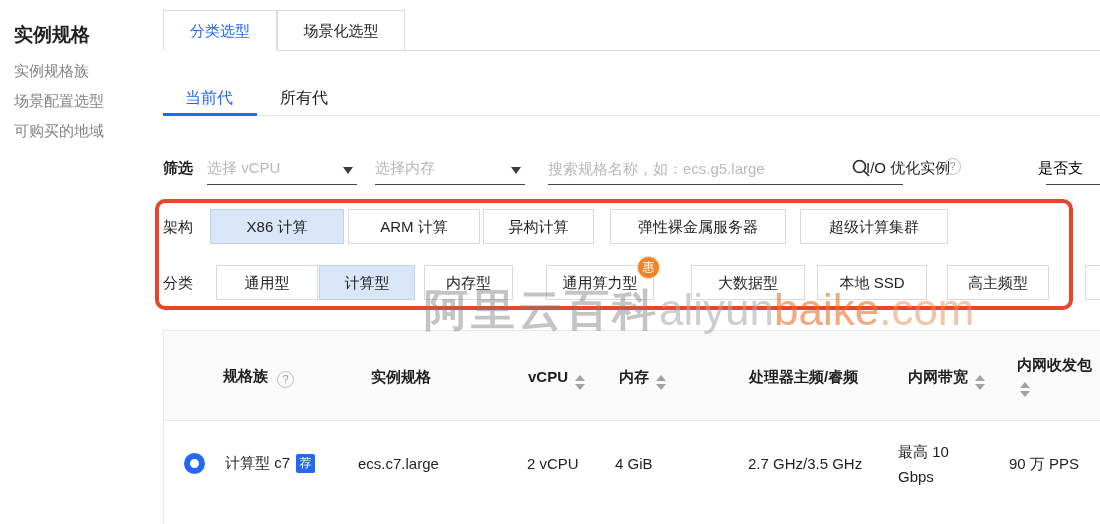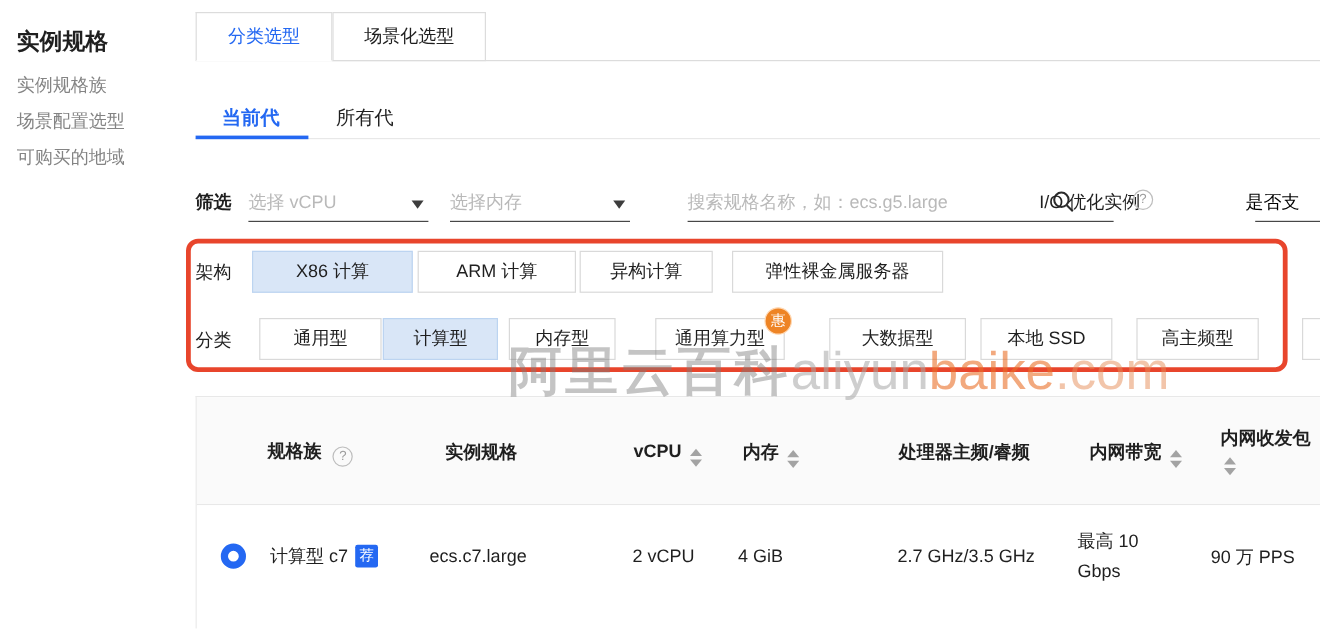--- a/index.html
+++ b/index.html
@@ -12,31 +12,31 @@
   .side-link { position:absolute; left:14px; font-size:15px; color:#848484; cursor:pointer; }
 
   
   .ptab { position:absolute; top:10px; height:41px; line-height:40px; text-align:center;
           font-size:15px; background:#fff; border:1px solid #dcdcdc; z-index:3; cursor:pointer; }
   .ptab.active { color:#2468f2; border-bottom:1px solid #fff; }
   .ptab-line { position:absolute; left:163px; top:50px; width:937px; height:1px; background:#dcdcdc; z-index:2; }
 
   
   .stab { position:absolute; top:88px; font-size:16px; cursor:pointer; }
-  .stab.active { color:#2468f2; font-weight:bold; }
+  .stab.active { color:#2468f2; font-weight:normal; }
   .stab-underline { position:absolute; left:163px; top:113px; width:94px; height:3px; background:#2468f2; z-index:2; }
   .stab-line { position:absolute; left:163px; top:115px; width:937px; height:1px; background:#e8e8e8; }
 
   
   .flt-label { position:absolute; left:163px; top:159px; font-size:15px; font-weight:bold; }
   .ddl { position:absolute; top:152px; height:33px; border-bottom:1px solid #474747; cursor:pointer; }
   .ddl .ph { position:absolute; left:0; top:7px; font-size:15px; color:#b9b9b9; white-space:nowrap; }
   .caret { position:absolute; right:4px; top:15px; width:0; height:0;
            border-left:5px solid transparent; border-right:5px solid transparent; border-top:7px solid #3d3d3d; }
-  .search-wrap { position:absolute; left:573px; top:152px; width:355px; height:33px; border-bottom:1px solid #474747; }
+  .search-wrap { position:absolute; left:548px; top:152px; width:355px; height:33px; border-bottom:1px solid #474747; }
   .search-wrap input { position:absolute; left:0; top:2px; width:320px; height:28px; border:none; outline:none;
                        font-size:15px; color:#1f1f1f; background:transparent; font-family:inherit; }
   .search-wrap input::placeholder { color:#b9b9b9; }
   .search-ic { position:absolute; right:32px; top:6px; }
   .io-label { position:absolute; left:866px; top:159px; font-size:15px; }
   .help { display:inline-block; width:17px; height:17px; border:1px solid #bdbdbd; border-radius:50%;
           color:#9c9c9c; font-size:11px; line-height:15px; text-align:center; vertical-align:-2px; cursor:pointer; }
   .help-io { position:absolute; left:944px; top:158px; }
   .trunc-flt { position:absolute; left:1038px; top:159px; font-size:15px; color:#000000; }
   .trunc-underline { position:absolute; left:1046px; top:184px; width:54px; height:1px; background:#474747; }
@@ -127,20 +127,21 @@
   <span class="help help-io">?</span>
 
   <div class="trunc-flt">是否支</div>
   <div class="trunc-underline"></div>
 
   <div class="row-label" style="top:218px;">架构</div>
   <div class="chip selected" style="left:210px; top:209px; width:134px;">X86 计算</div>
   <div class="chip" style="left:348px; top:209px; width:132px;">ARM 计算</div>
   <div class="chip" style="left:483px; top:209px; width:111px;">异构计算</div>
   <div class="chip" style="left:610px; top:209px; width:176px;">弹性裸金属服务器</div>
+  <div class="chip" style="left:800px; top:209px; width:148px;">超级计算集群</div>
 
   <div class="row-label" style="top:274px;">分类</div>
   <div class="chip" style="left:216px; top:265px; width:102px;">通用型</div>
   <div class="chip selected" style="left:319px; top:265px; width:96px;">计算型</div>
   <div class="chip" style="left:424px; top:265px; width:89px;">内存型</div>
   <div class="chip" style="left:546px; top:265px; width:108px;">通用算力型</div>
   <div class="promo-badge">惠</div>
   <div class="chip" style="left:691px; top:265px; width:114px;">大数据型</div>
   <div class="chip" style="left:817px; top:265px; width:110px;">本地 SSD</div>
   <div class="chip" style="left:947px; top:265px; width:102px;">高主频型</div>

